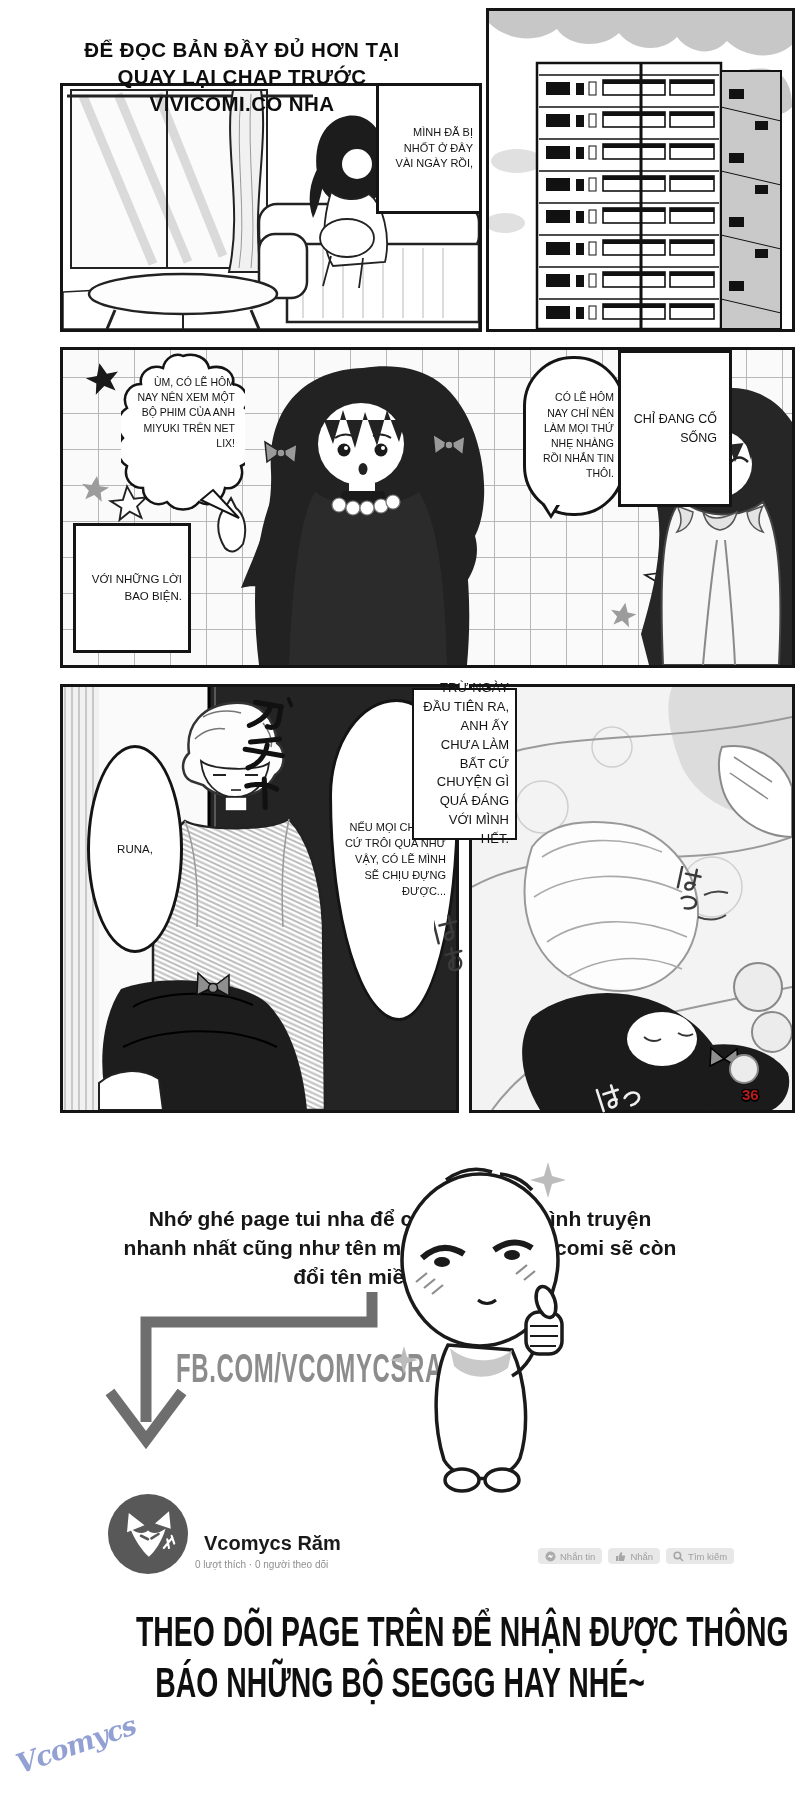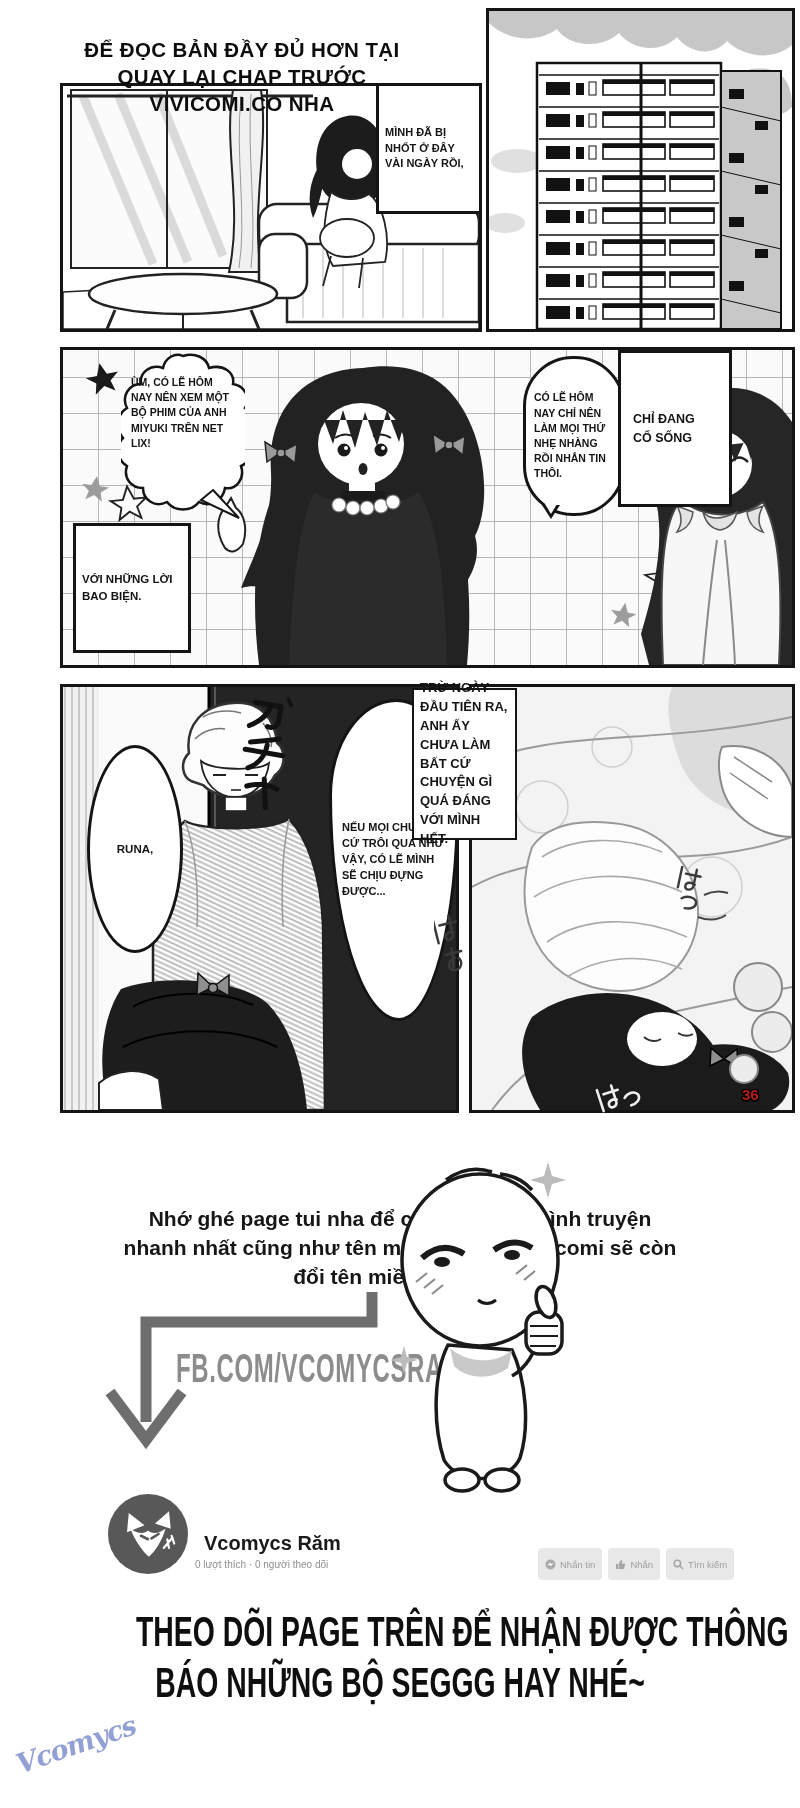--- a/index.html
+++ b/index.html
@@ -1,20 +1,20 @@
 <!DOCTYPE html>
 <html><head>
 <meta charset="utf-8">
 <style>
 *{margin:0;padding:0;box-sizing:border-box}
 html,body{width:800px;height:1808px;background:#fff;position:relative;overflow:hidden;
   font-family:"Liberation Sans","DejaVu Sans",sans-serif;}
 .panel{position:absolute;background:#fff;border:3px solid #141414;overflow:hidden}
 .panel svg{display:block}
-.dlg{font-weight:700;color:#141414;text-align:left;line-height:1.45;
+.dlg{font-weight:400;color:#141414;text-align:right;line-height:1.45;
   font-family:"Liberation Sans","DejaVu Sans",sans-serif}
 .capbox{position:absolute;background:#fff;border:3px solid #141414;display:flex;
   align-items:center;justify-content:center;z-index:5;padding:6px}
 .bubble{position:absolute;background:#fff;border:3px solid #141414;display:flex;
   align-items:center;justify-content:center;z-index:4;padding:8px}
 #header-note{position:absolute;left:62px;top:36px;width:360px;text-align:center;z-index:6;
   font-weight:800;font-size:20.5px;line-height:27px;letter-spacing:.4px;color:#0d0d0d}
 #panelA{left:60px;top:83px;width:422px;height:249px}
 #panelB{left:486px;top:8px;width:309px;height:324px}
 #panelC{left:60px;top:347px;width:735px;height:321px;
@@ -46,21 +46,21 @@
 #arrow{position:absolute;left:100px;top:1292px}
 #fb-handle{position:absolute;left:176px;top:1348px;font-weight:700;font-size:40px;line-height:1;
   color:#8c8c8c;letter-spacing:1px;transform:scaleX(.60);transform-origin:0 0;white-space:nowrap}
 #chibi{position:absolute;left:388px;top:1140px}
 #avatar{position:absolute;left:108px;top:1494px;width:80px;height:80px;border-radius:50%;
   background:#585858;display:flex;align-items:center;justify-content:center}
 #profile-name{position:absolute;left:204px;top:1532px;font-weight:700;font-size:20px;color:#1a1a1a}
 #profile-stats{position:absolute;left:195px;top:1559px;font-size:10px;color:#8f8f8f}
 #btnrow{position:absolute;left:538px;top:1548px;display:flex;gap:6px}
 .pill{display:flex;align-items:center;gap:4px;background:#e8e8e8;border-radius:4px;
-  padding:16px 7px;height:16px;font-size:9.5px;color:#9f9f9f;white-space:nowrap}
+  padding:8px 7px;height:16px;font-size:9.5px;color:#9f9f9f;white-space:nowrap}
 #footer-heading{position:absolute;left:0;top:1606px;width:800px;text-align:center;
   font-weight:700;font-size:43px;line-height:51px;color:#0f0f0f;
   transform:scaleX(.66);transform-origin:400px 0;white-space:nowrap}
 #watermark{position:absolute;left:12px;top:1750px;font-family:"DejaVu Serif",serif;
   font-style:italic;font-weight:700;font-size:27px;color:#93a0d4;transform:rotate(-19deg);
   transform-origin:0 0;letter-spacing:-1px}
 </style>
 </head>
 <body>
 

